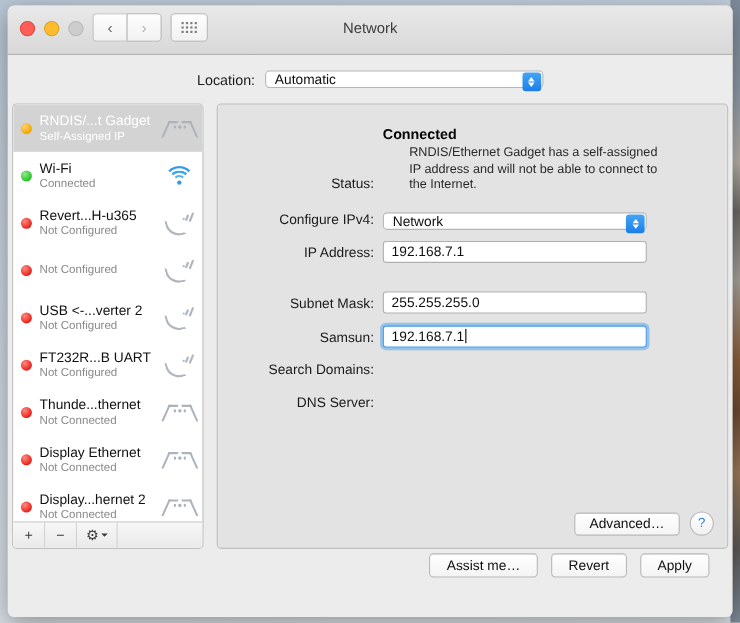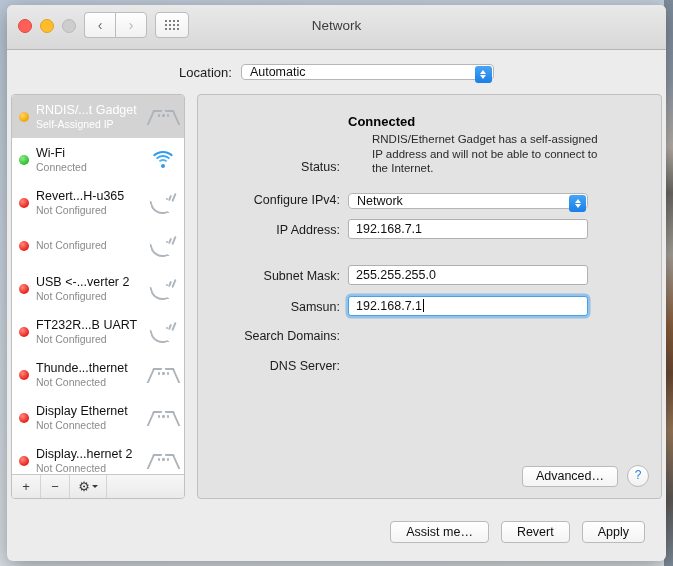--- a/index.html
+++ b/index.html
@@ -446,21 +446,20 @@
     font-size: 12px;
     text-align: center;
     line-height: 18px;
   }
 
   .footer {
     position: absolute;
     left: 0; right: 0; bottom: 0;
     height: 58px;
     display: flex;
-    align-items: center;
     justify-content: flex-end;
     gap: 12px;
     padding-right: 21px;
     box-sizing: border-box;
   }
   .footer .btn { height: 22px; line-height: 20px; padding: 0 15px; }
 </style>
 </head>
 <body>
 

